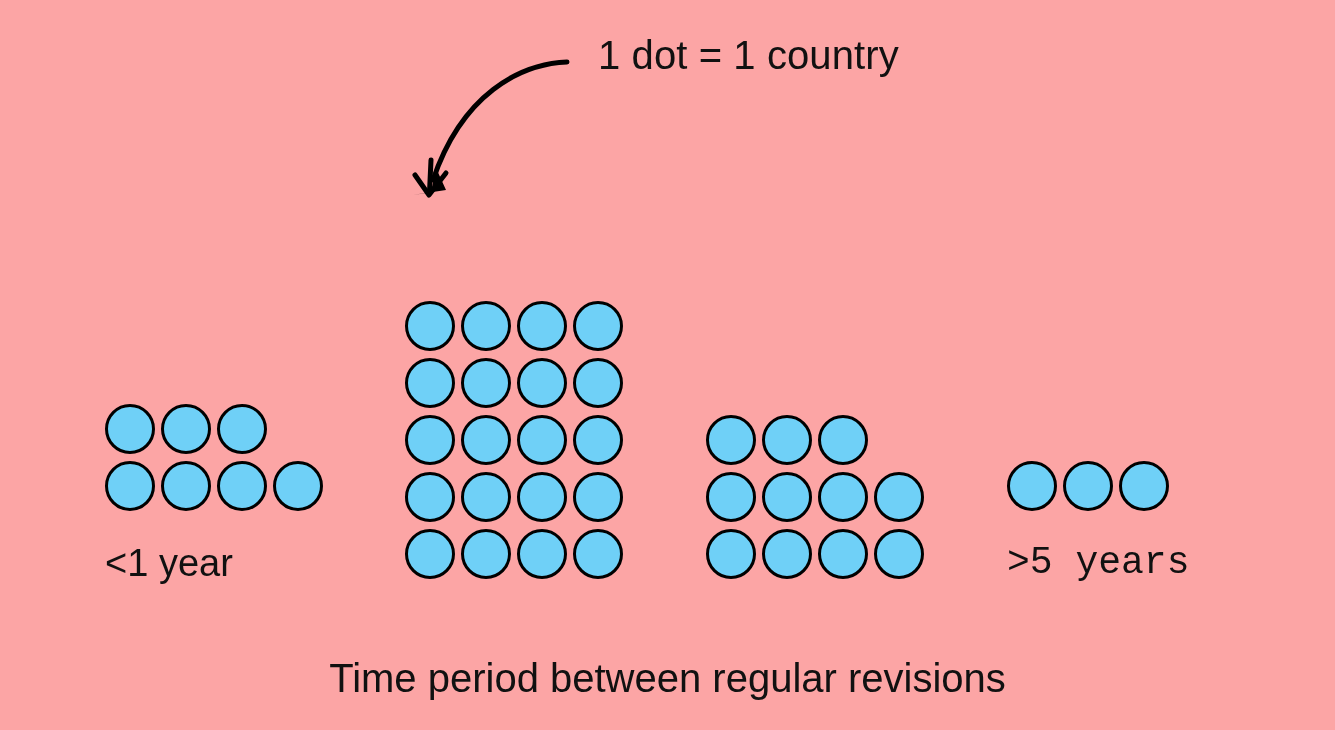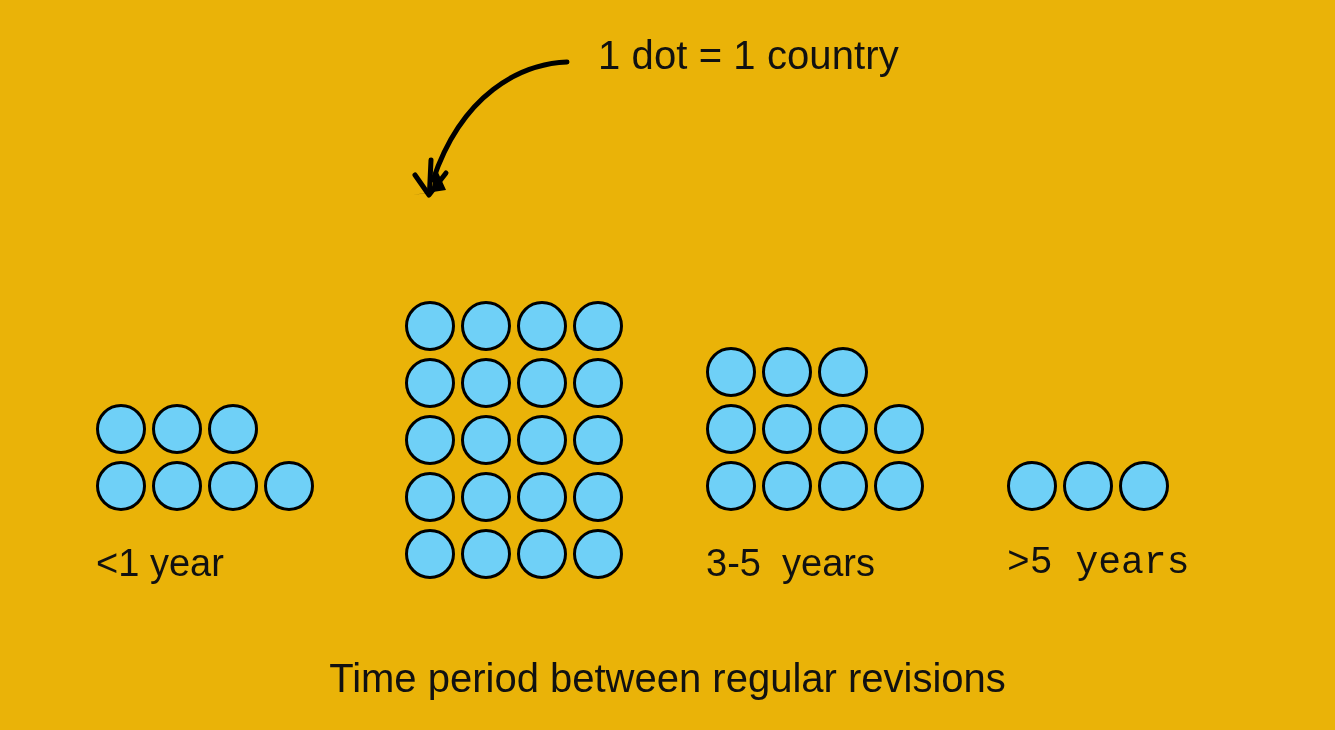--- a/index.html
+++ b/index.html
@@ -8,21 +8,21 @@
     background: #ffffff;
   }
   body {
     font-family: "Liberation Sans", sans-serif;
     -webkit-font-smoothing: antialiased;
   }
   #stage {
     position: relative;
     width: 1335px;
     height: 730px;
-    background: #eab308;
+    background: #fca5a5;
     overflow: hidden;
   }
 
   
   #annotation-text {
     position: absolute;
     left: 598px;
     top: 31px;
     font-size: 40px;
     line-height: 48px;
@@ -90,21 +90,21 @@
   <svg id="annotation-arrow" viewBox="0 0 200 170" xmlns="http://www.w3.org/2000/svg">
     <path d="M167 22 C 120 24, 62 54, 33 140" fill="none" stroke="#000000" stroke-width="5" stroke-linecap="round"></path>
     <path d="M13 155 L31 152 L36 128 L46 150 Z" fill="#000000"></path>
     <path d="M31 120 L29.5 152" fill="none" stroke="#000000" stroke-width="5" stroke-linecap="round"></path>
     <path d="M15 135 L29 155 L46 133" fill="none" stroke="#000000" stroke-width="5" stroke-linecap="round" stroke-linejoin="round"></path>
   </svg>
 
   <div id="annotation-text">1 dot = 1 country</div>
 
   <div id="groups-layer">
-      <div class="dot-group" style="left: 96px; bottom: 144px;">
+      <div class="dot-group" style="left: 105px; bottom: 144px;">
         <div class="dot-rows">
           <div class="dot-row">
             <div class="dot" style="background: rgb(111, 208, 247); border-color: rgb(0, 0, 0);"></div>
             <div class="dot" style="background: rgb(111, 208, 247); border-color: rgb(0, 0, 0);"></div>
             <div class="dot" style="background: rgb(111, 208, 247); border-color: rgb(0, 0, 0);"></div>
           </div>
           <div class="dot-row">
             <div class="dot" style="background: rgb(111, 208, 247); border-color: rgb(0, 0, 0);"></div>
             <div class="dot" style="background: rgb(111, 208, 247); border-color: rgb(0, 0, 0);"></div>
             <div class="dot" style="background: rgb(111, 208, 247); border-color: rgb(0, 0, 0);"></div>
@@ -160,21 +160,20 @@
             <div class="dot" style="background: rgb(111, 208, 247); border-color: rgb(0, 0, 0);"></div>
             <div class="dot" style="background: rgb(111, 208, 247); border-color: rgb(0, 0, 0);"></div>
           </div>
           <div class="dot-row">
             <div class="dot" style="background: rgb(111, 208, 247); border-color: rgb(0, 0, 0);"></div>
             <div class="dot" style="background: rgb(111, 208, 247); border-color: rgb(0, 0, 0);"></div>
             <div class="dot" style="background: rgb(111, 208, 247); border-color: rgb(0, 0, 0);"></div>
             <div class="dot" style="background: rgb(111, 208, 247); border-color: rgb(0, 0, 0);"></div>
           </div>
         </div>
-        <div class="group-label">3-5  years</div>
       </div>
       <div class="dot-group" style="left: 1007px; bottom: 144px; font-family: Liberation Mono, monospace;">
         <div class="dot-rows">
           <div class="dot-row">
             <div class="dot" style="background: rgb(111, 208, 247); border-color: rgb(0, 0, 0);"></div>
             <div class="dot" style="background: rgb(111, 208, 247); border-color: rgb(0, 0, 0);"></div>
             <div class="dot" style="background: rgb(111, 208, 247); border-color: rgb(0, 0, 0);"></div>
           </div>
         </div>
         <div class="group-label">&gt;5 years</div>

